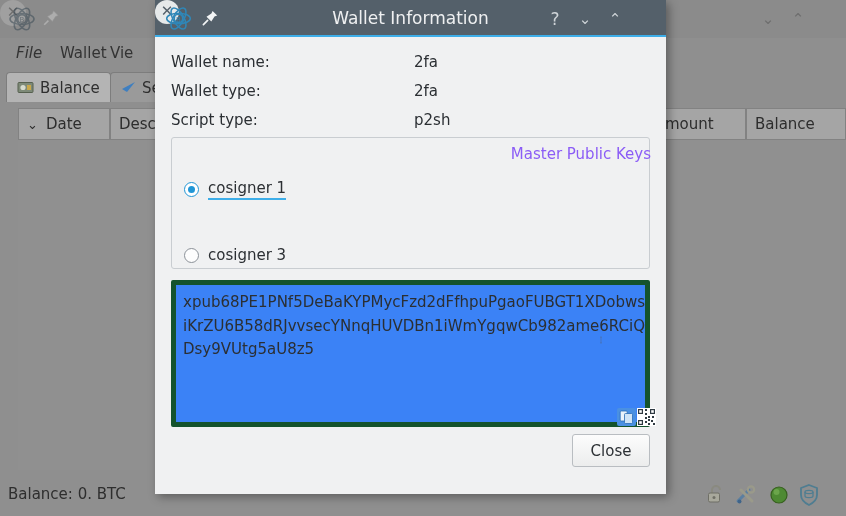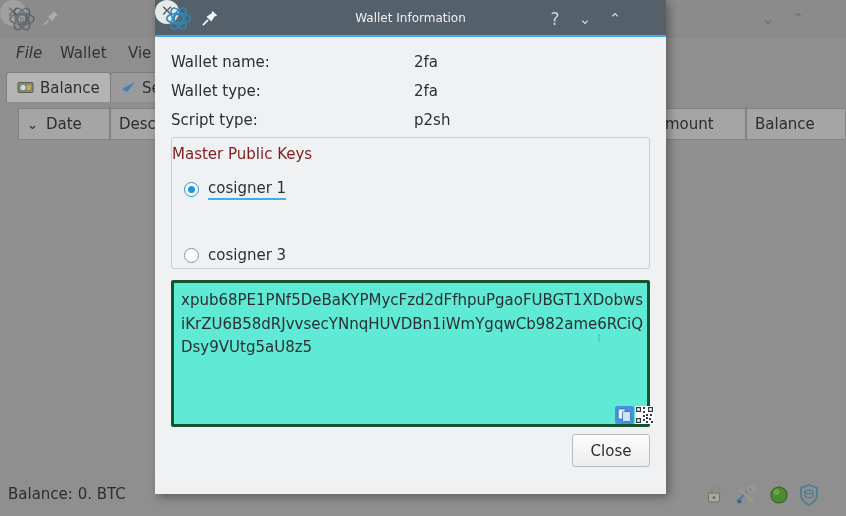--- a/index.html
+++ b/index.html
@@ -41,21 +41,21 @@
   #bg-menubar {
     position: absolute; left: 0; top: 38px; width: 846px; height: 28px;
     font-size: 15px; color: #3a3a3a;
   }
   .bg-menu-item {
     position: absolute; top: 4px; padding: 2px 6px; color: #333;
     font-size: 15px;
   }
   #bg-menu-file   { left: 10px; font-style: italic; }
   #bg-menu-wallet { left: 54px; }
-  #bg-menu-view   { left: 122px; text-align: center; }
+  #bg-menu-view   { left: 104px; text-align: center; }
 
   #bg-tabs {
     position: absolute; left: 6px; top: 72px; height: 30px;
   }
   .bg-tab {
     position: absolute; top: 0; height: 30px;
     border: 1px solid #7d7d7d; border-bottom: none;
     border-radius: 4px 4px 0 0;
     font-size: 15px; color: #2f2f2f;
     display: flex; align-items: center; gap: 6px; padding: 0 10px;
@@ -108,21 +108,21 @@
   #dialog-titlebar {
     position: relative; height: 37px; flex: 0 0 37px;
     background: #54606a;
     border-bottom: 2px solid #3daee9;
   }
   #dlg-logo { position: absolute; left: 10px; top: 5px; width: 27px; height: 27px; }
   #dlg-pin  { position: absolute; left: 46px; top: 9px; width: 18px; height: 18px; }
   #dlg-title {
     position: absolute; left: 0; top: 0; width: 511px; height: 37px;
     line-height: 37px; text-align: center;
-    font-size: 12px; color: #eff0f1;
+    font-size: 17px; color: #eff0f1;
   }
   .dlg-wctl {
     position: absolute; top: 8px; width: 22px; height: 22px;
     color: #cfd4d8; font-size: 15px; line-height: 22px; text-align: center;
   }
   #dlg-help { left: 389px; font-size: 17px; }
   #dlg-min  { left: 419px; }
   #dlg-max  { left: 449px; }
   #dlg-close {
     left: 477px; top: 7px; width: 24px; height: 24px; border-radius: 50%;
@@ -138,22 +138,22 @@
     position: relative; height: 29px; font-size: 15px; color: #2b2f33;
   }
   .field-label { position: absolute; left: 0; top: 4px; }
   .field-value { position: absolute; left: 243px; top: 4px; }
 
   #mpk-group {
     position: absolute; left: 16px; top: 100px; width: 479px; height: 132px;
     border: 1px solid #c9cdd1; border-radius: 3px; background: #f0f1f2;
   }
   #mpk-title {
-    position: absolute; left: 0; top: 7px; width: 479px; text-align: left;
-    font-size: 15px; color: #7f1d1d;
+    position: absolute; left: 0; top: 7px; width: 479px; text-align: right;
+    font-size: 15px; color: #8b5cf6;
   }
   .radio-row {
     position: absolute; left: 12px; height: 26px;
     display: flex; align-items: center; gap: 9px;
   }
   #radio-row-1 { top: 38px; }
   #radio-row-2 { top: 71px; }
   #radio-row-3 { top: 104px; }
   .radio-mark {
     width: 15px; height: 15px; border-radius: 50%;
@@ -167,21 +167,21 @@
     content: ""; position: absolute; left: 3px; top: 3px;
     width: 7px; height: 7px; border-radius: 50%; background: #2196d6;
   }
   .radio-label { font-size: 15px; color: #2b2f33; }
   .radio-label.focused {
     border-bottom: 2px solid #3daee9; padding-bottom: 1px;
   }
 
   #xpub-box {
     position: absolute; left: 16px; top: 243px; width: 479px; height: 147px;
-    background: #5eead4; border: 3px solid #14532d; border-radius: 2px;
+    background: #3b82f6; border: 5px solid #14532d; border-radius: 2px;
   }
   #xpub-text {
     position: absolute; left: 7px; top: 6px; width: 462px;
     font-size: 15px; line-height: 23.5px; color: #2b2f33;
     word-break: break-all; white-space: pre-wrap;
   }
   #text-caret {
     position: absolute; left: 424px; top: 45px; width: 2px; height: 20px;
   }
   #copy-icon-btn {

